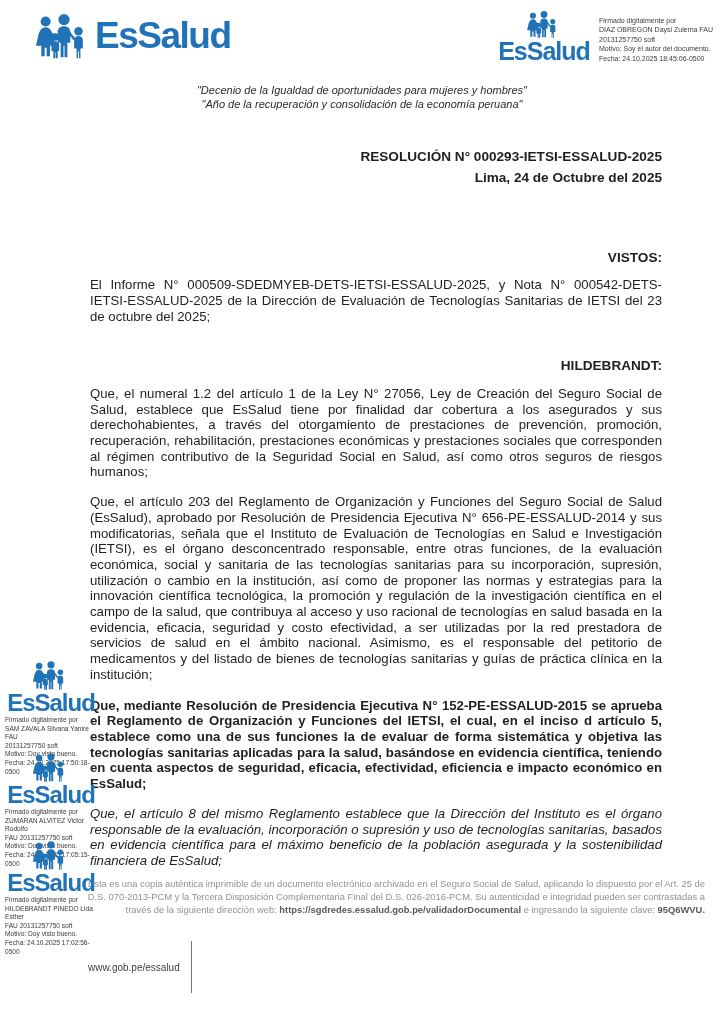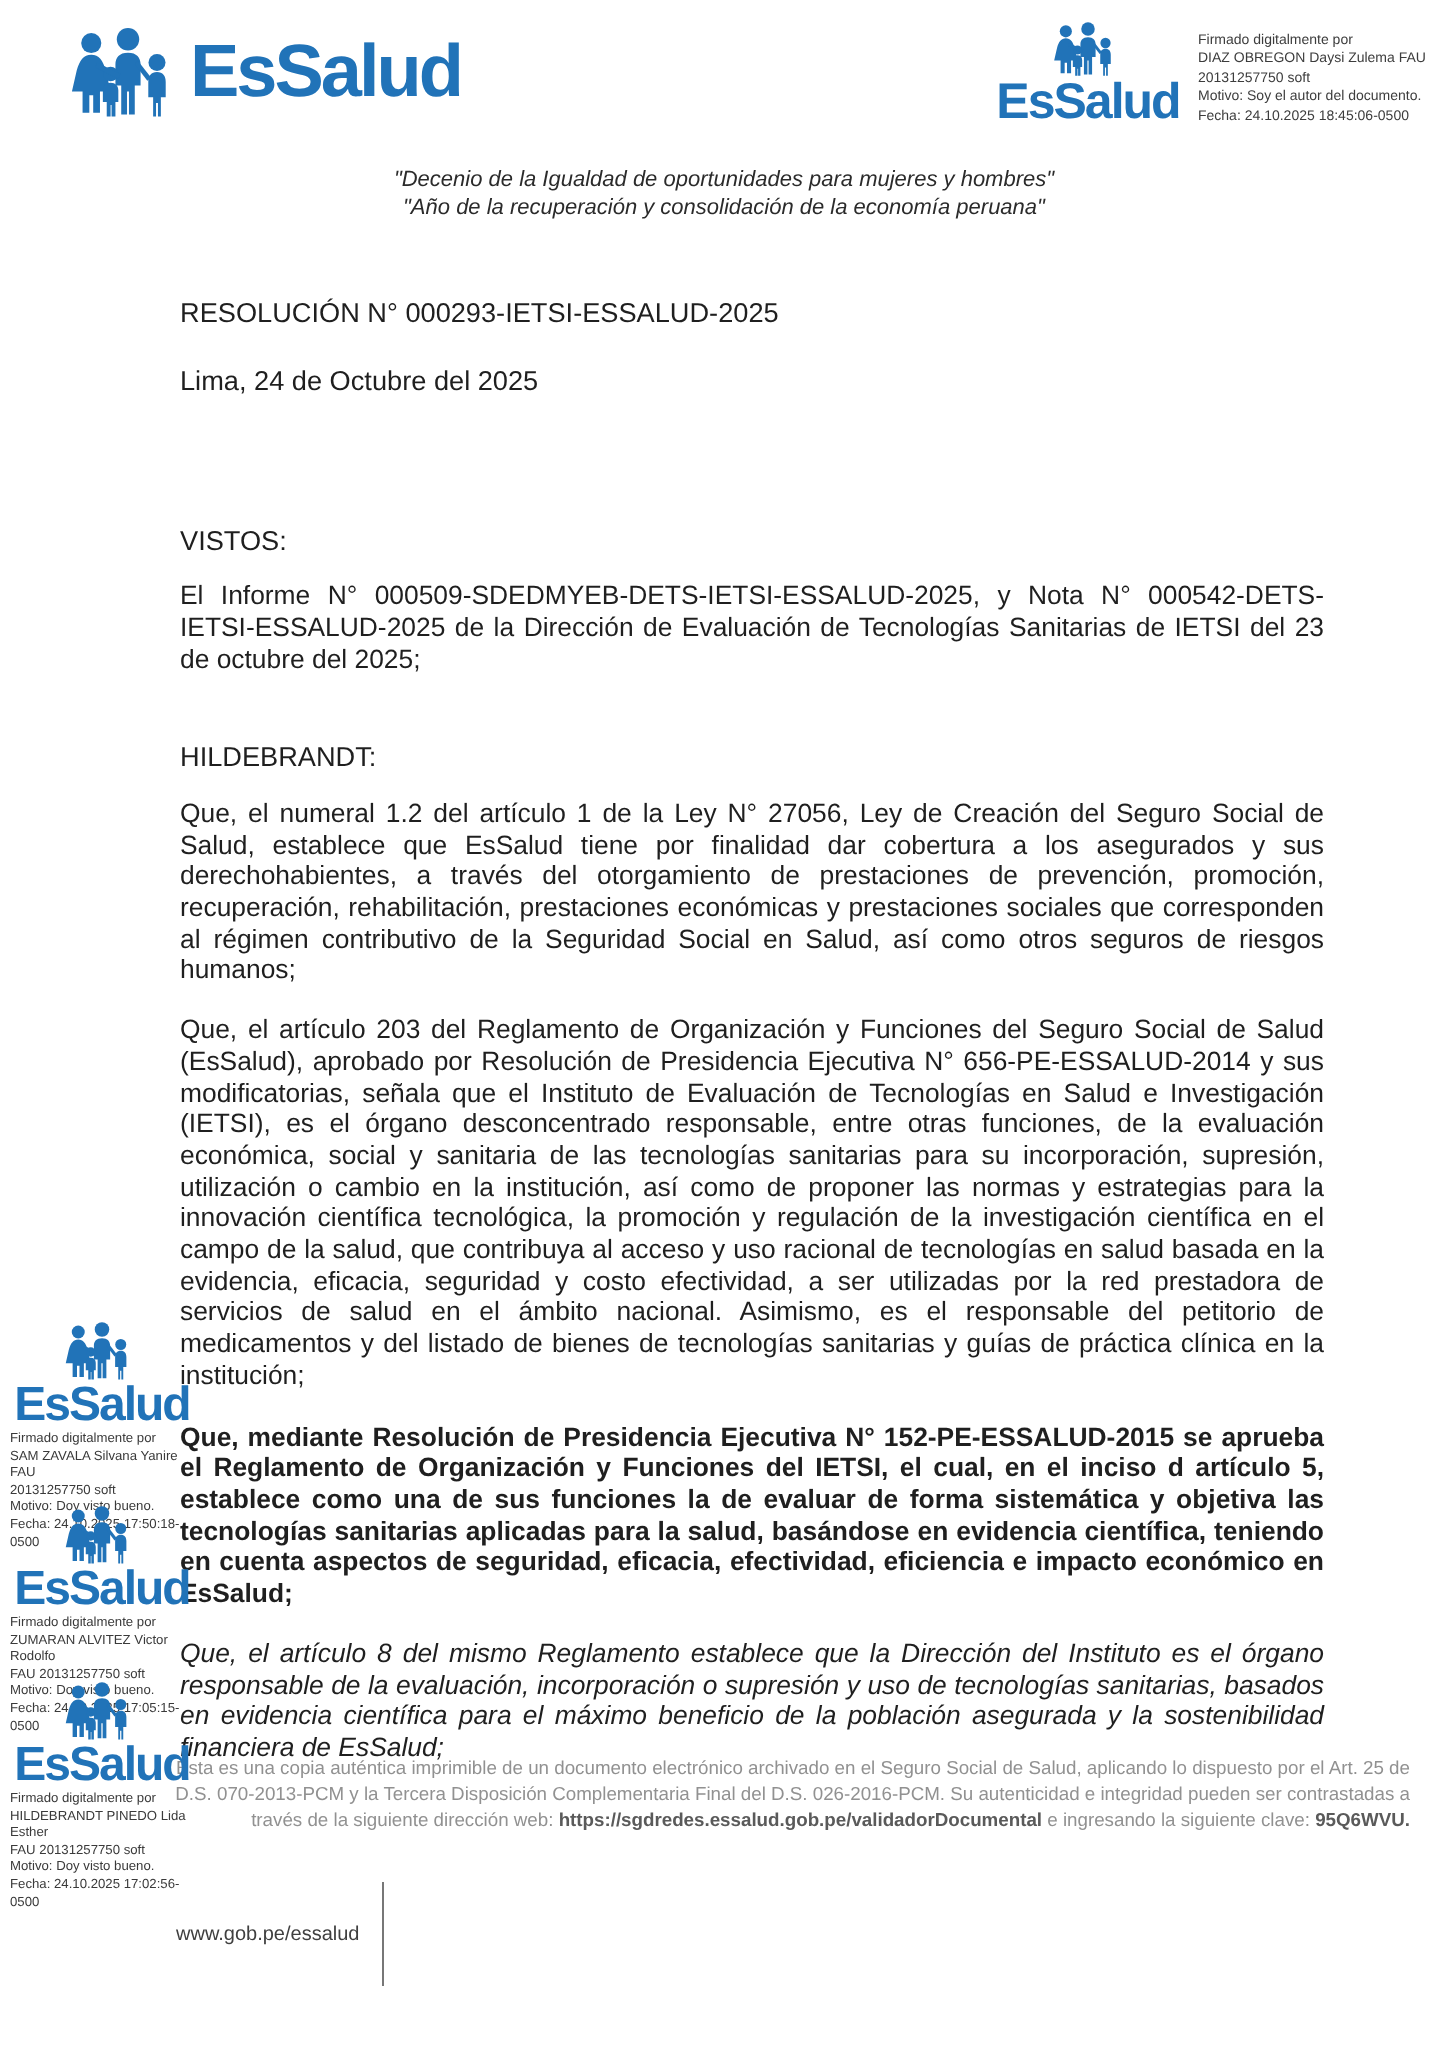--- a/index.html
+++ b/index.html
@@ -31,22 +31,22 @@
   .mottos {
     position:absolute; top:84px; left:0; width:724px; text-align:center;
     font-style:italic; font-size:11px; line-height:13.5px; color:#2b2b2b;
   }
 
   
   .doc-body {
     position:absolute; left:90px; top:149px; width:572px;
     font-size:13.2px; line-height:15.7px; text-align:justify;
   }
-  .title, .date-line, .heading { font-weight:normal; font-size:13.6px; text-align:left; }
-  .date-line { margin-top:18px; }
+  .title, .date-line, .heading { font-weight:bold; font-size:13.6px; text-align:right; }
+  .date-line { margin-top:5px; }
   .h-vistos { margin-top:65px; }
   .para { margin:0; }
   .para-vistos { margin-top:11px; }
   .h-considerando { margin-top:34px; }
   .cp0 { margin-top:12px; } .cp1 { margin-top:14px; }
   .cp2 { margin-top:15px;font-weight:bold; } .cp3 { margin-top:14px;font-style:italic; }
 
   
   .stamp {
     position:absolute; left:5px; width:92px; z-index:3;

